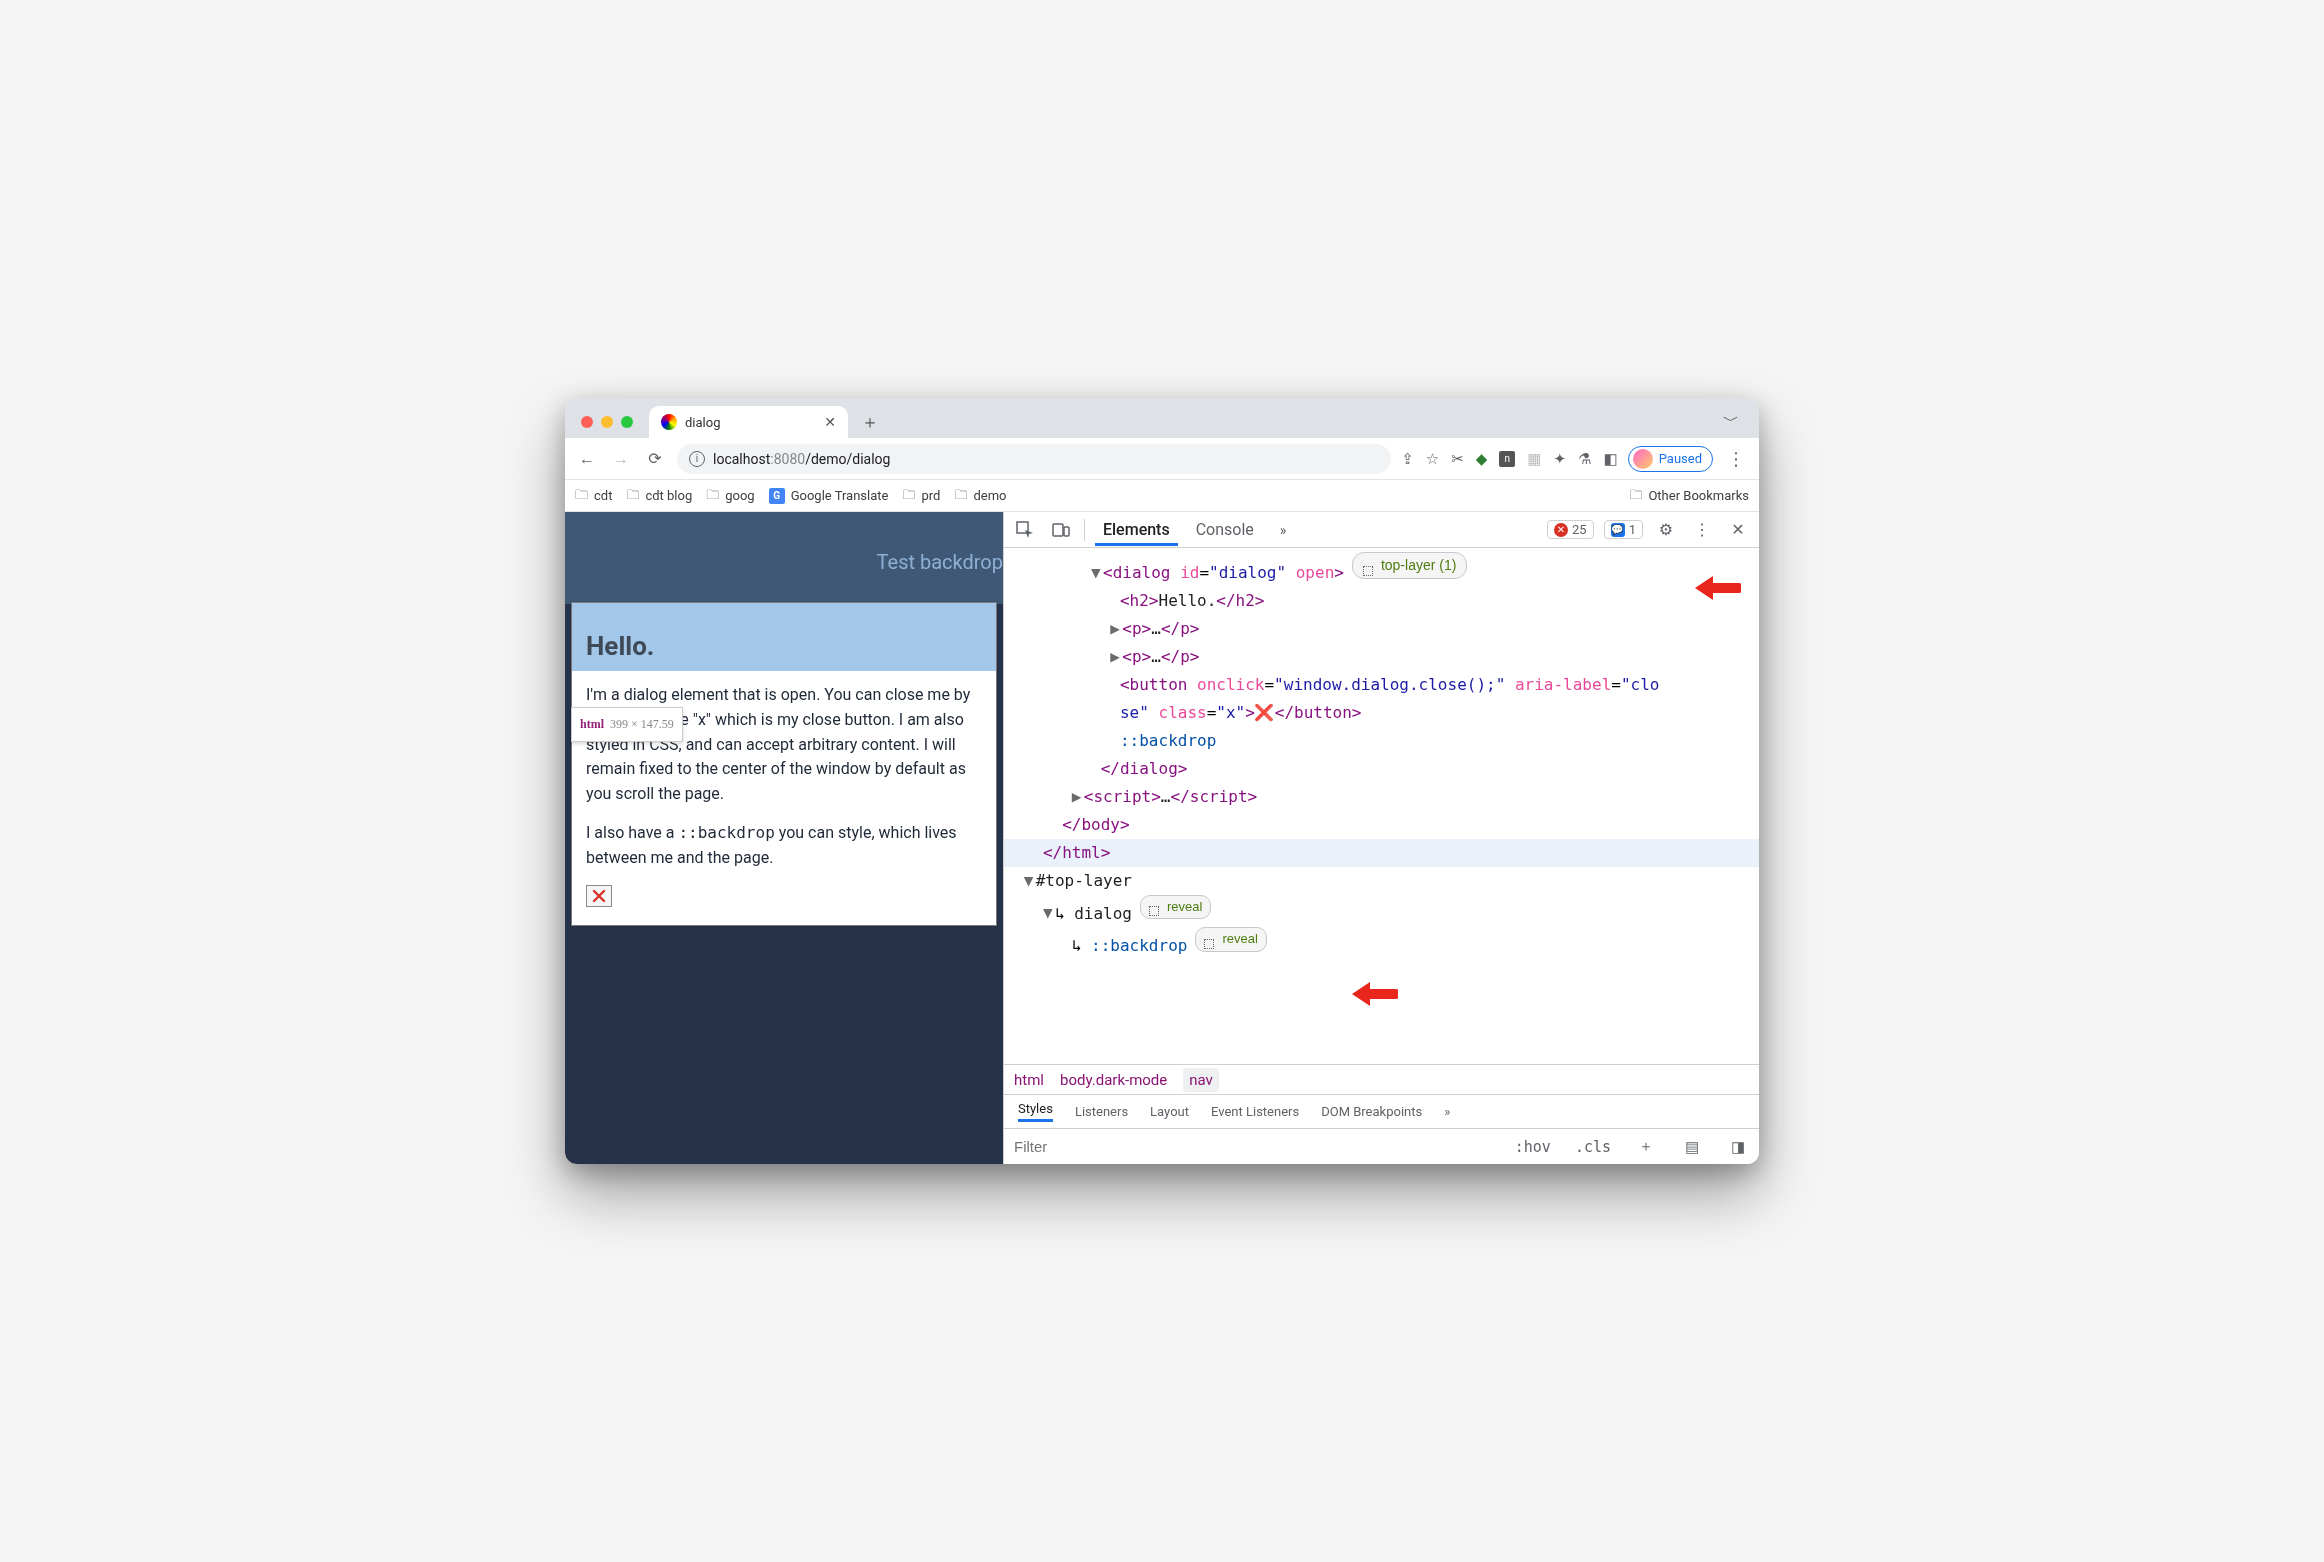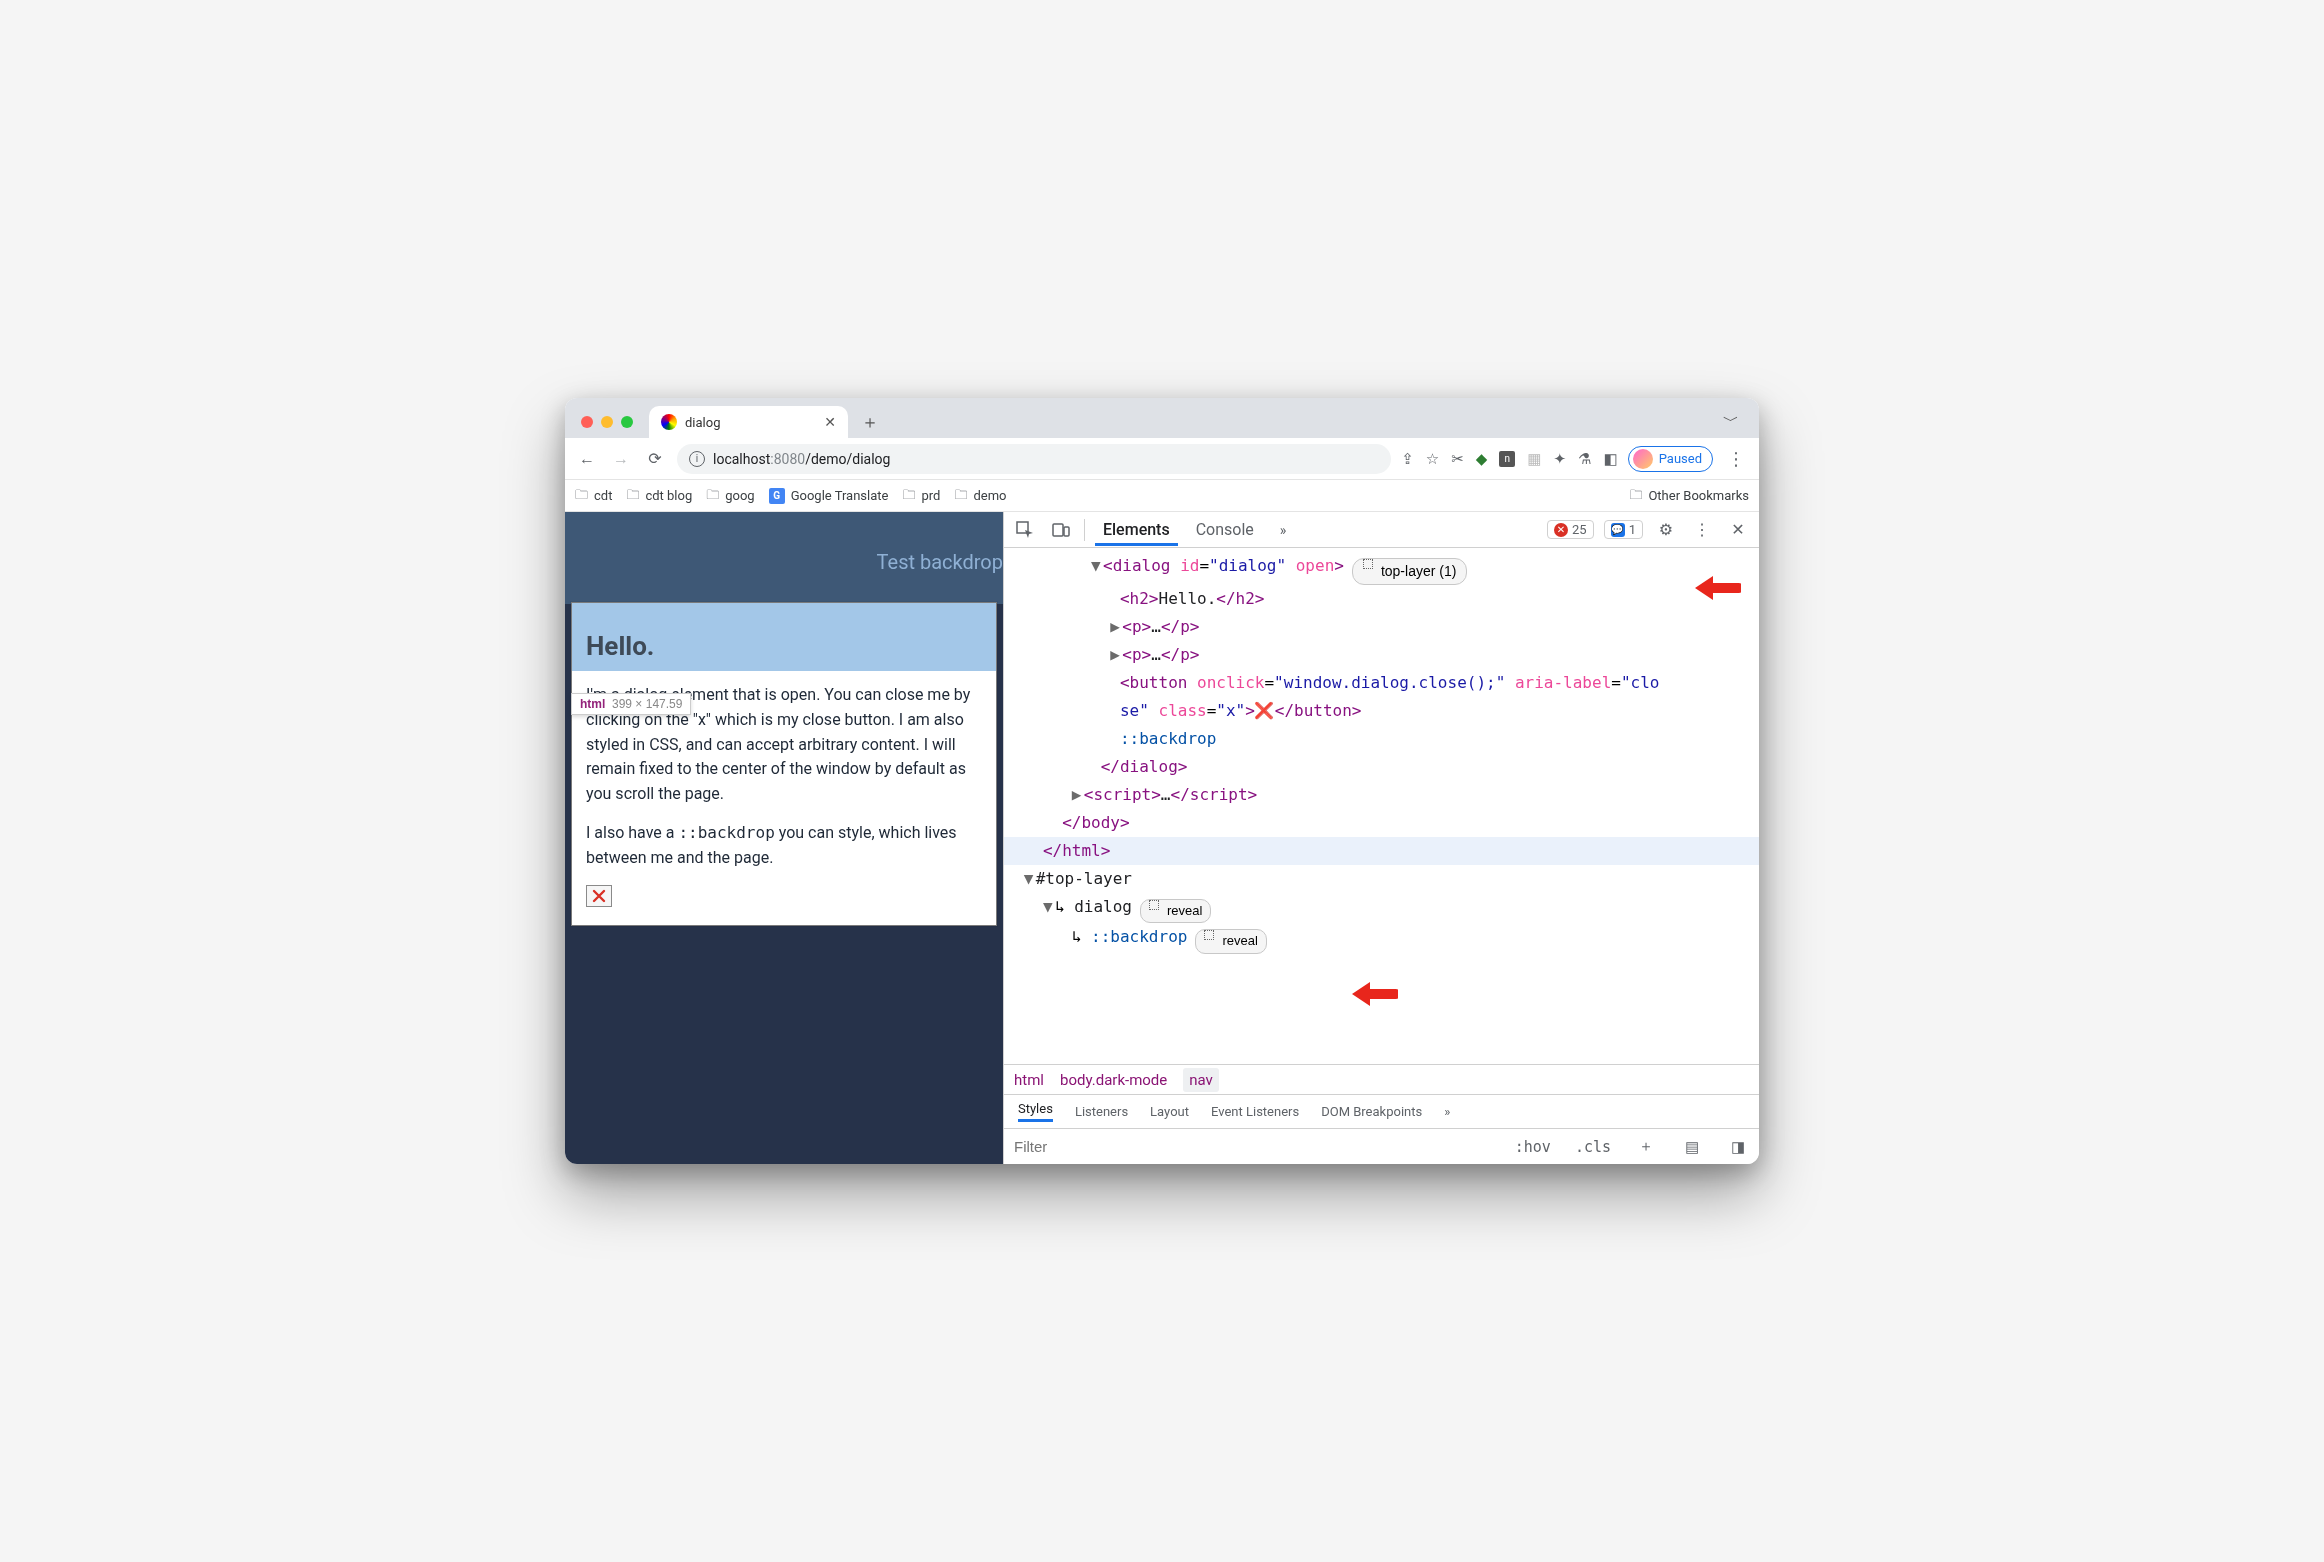--- a/index.html
+++ b/index.html
@@ -56,21 +56,21 @@
   .bookbar .other{margin-left:auto;}
 
   .content { flex:1; display:flex; min-height:0; }
 
   
   .page { width: 438px; background:#26324a; position:relative; overflow:hidden; }
   .banner{ text-align:right; color:#8fb0d4; font-size:20px; padding:38px 0 30px; background:#3e5876;}
   .dialogbox{ position:absolute; top:90px; left:6px; right:6px; background:#fff; border:1px solid #7a7a7a; box-shadow:0 0 0 1px rgba(0,0,0,.05);}
   .dhead{ background:#a3c7e8; padding:28px 14px 10px; }
   .dhead h2{ font-size:26px; font-weight:700; color:#3e4a57;}
-  .tip{ position:absolute; top:181px; left:6px; background:#fff; border:1px solid #ccc; padding:3px 8px; font-size:12px; box-shadow:0 2px 4px rgba(0,0,0,.15); font-family:Liberation Sans, sans-serif;}
+  .tip{ position:absolute; top:195px; left:6px; background:#fff; border:1px solid #ccc; padding:9px 8px; font-size:12px; box-shadow:0 2px 4px rgba(0,0,0,.15); font-family:Liberation Serif, serif;}
   .tip .h{color:#93227a;font-weight:600;} .tip .d{color:#888;}
   .dbody{ padding:12px 14px 14px; font-size:16px; line-height:1.55; color:#1f2937;}
   .dbody p{margin-bottom:14px;}
   .dbody .code{font-family:ui-monospace,Menlo,monospace;}
   .closebtn{border:1px solid #8a8a8a;background:#f6f6f6;padding:2px 4px;display:inline-flex;}
   .closebtn svg{width:16px;height:16px;}
 
   
   .devtools{ flex:1; display:flex; flex-direction:column; min-width:0; border-left:1px solid #d0d0d0; background:#fff;}
   .dt-tabs{ height:36px; display:flex; align-items:center; gap:10px; padding:0 8px; border-bottom:1px solid #d0d0d0; font-size:16px; color:#5f6368;}
@@ -81,21 +81,21 @@
   .dt-tabs .spacer{flex:1;}
   .pill{display:flex;align-items:center;gap:4px;border:1px solid #d0d0d0;border-radius:4px;padding:1px 6px;font-size:13px;}
   .pill.err .dot{width:14px;height:14px;border-radius:50%;background:#d93025;display:flex;align-items:center;justify-content:center;color:#fff;font-size:10px;}
   .pill.info .dot{width:14px;height:14px;border-radius:3px;background:#1a73e8;display:flex;align-items:center;justify-content:center;color:#fff;font-size:10px;}
 
   .dom{ flex:1; overflow:auto; font-family:ui-monospace,Menlo,Consolas,monospace; font-size:16px; line-height:1.75; padding:4px 0 0 0; position:relative;}
   .row{white-space:pre; padding:0 10px;}
   .tri{color:#6b6b6b; display:inline-block; width:12px;}
   .tag{color:#881280;} .attr{color:#ec4899;} .val{color:#1a1aa6;} .txt{color:#202124;} .pseudo{color:#0451a5;}
   .highlight{background:#eaf1fb;}
-  .badge{display:inline-flex;align-items:flex-start;gap:6px;border:1px solid #c8c8c8;background:#f5f5f5;border-radius:12px;padding:0 10px;margin-left:8px;font-size:14px;color:#000000;font-family:-apple-system,BlinkMacSystemFont,sans-serif;}
+  .badge{display:inline-flex;align-items:flex-end;gap:6px;border:1px solid #c8c8c8;background:#f5f5f5;border-radius:12px;padding:0 10px;margin-left:8px;font-size:14px;color:#4d7c0f;font-family:-apple-system,BlinkMacSystemFont,sans-serif;}
   .badge .sel{width:12px;height:12px;display:inline-block;}
   .badge .sel::before{content:"";display:block;width:8px;height:8px;border:1px dotted #666;transform:rotate(0);}
   .badge.sm{border-radius:10px;padding:0 8px;font-size:13px;}
   .arrow{position:absolute;color:#e8261c;font-size:40px;}
   .arrow svg{width:48px;height:30px;}
 
   .crumbs{height:30px;border-top:1px solid #d0d0d0;display:flex;align-items:center;padding:0 10px;font-size:15px;gap:16px;color:#8a1474;}
   .crumbs .sel{background:#eef0f2;padding:3px 6px;border-radius:3px;}
 
   .stylesbar{height:34px;border-top:1px solid #d0d0d0;display:flex;align-items:center;gap:22px;padding:0 14px;font-size:13px;color:#5f6368;}

